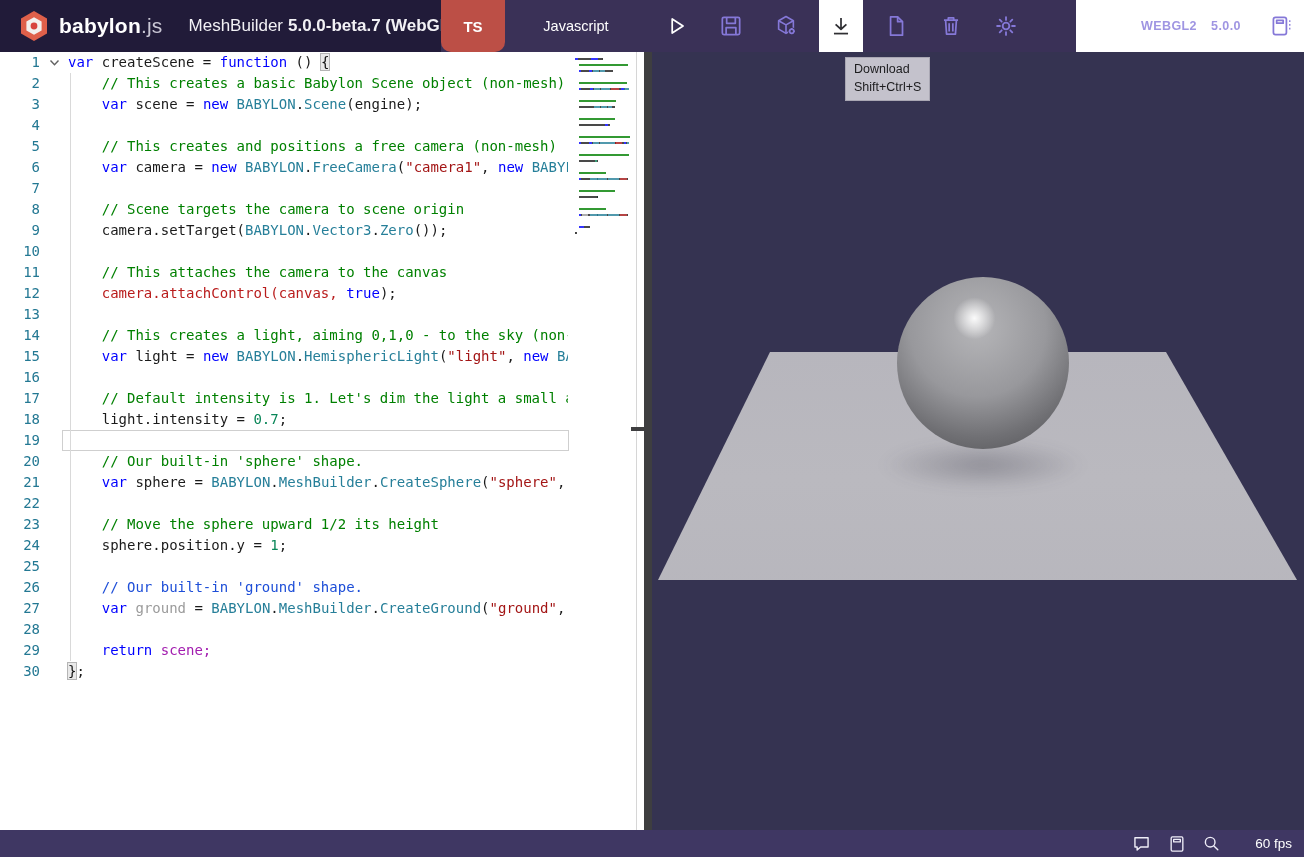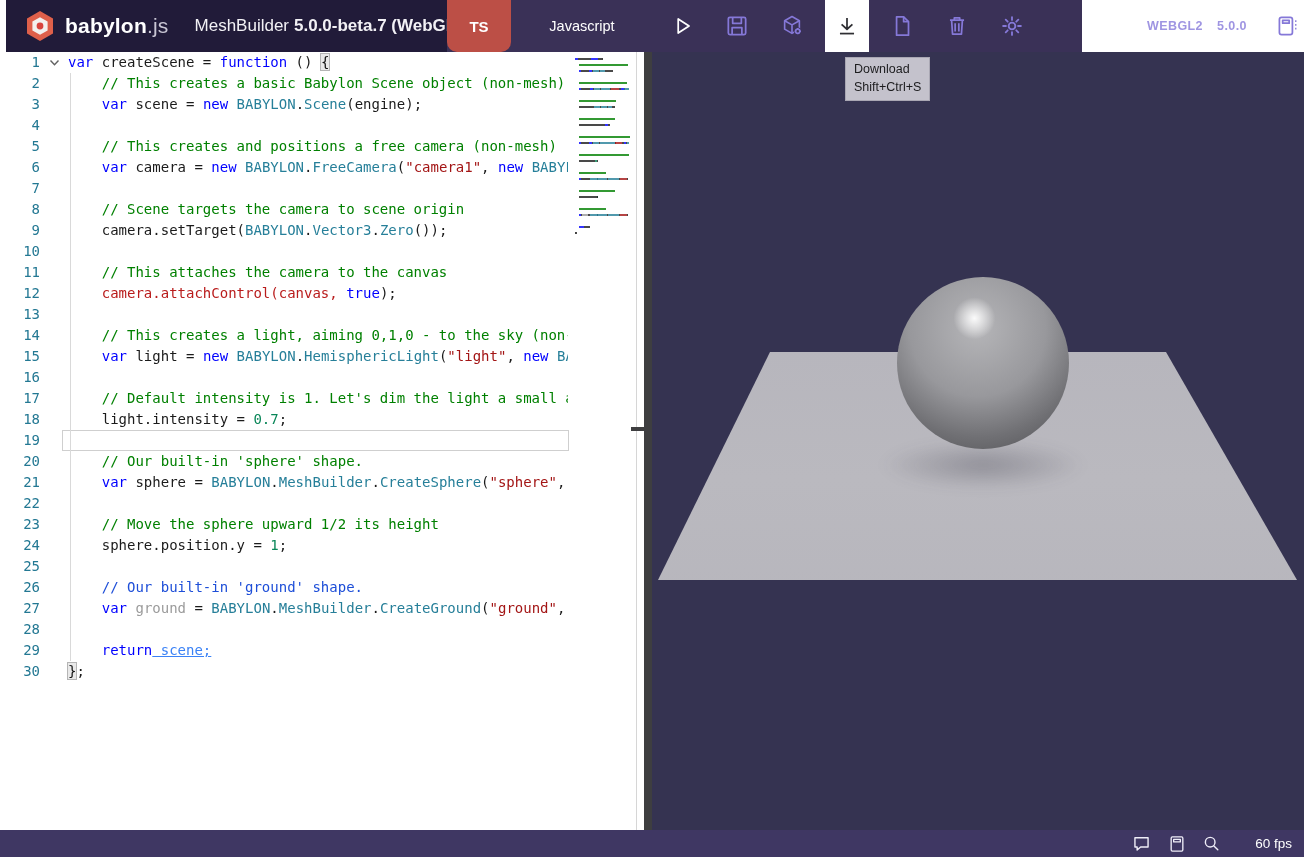--- a/index.html
+++ b/index.html
@@ -1,20 +1,20 @@
 <!DOCTYPE html>
 <html style="--header_dark: #211b39; --header_light: #3a3157; --ts_red: #bc4f46; --icon_purple: #8578d8; --label_purple: #9f95e2; --canvas_bg: #353351; --ground_gray: #b7b6bc; --footer_bg: #3f3763; --tooltip_bg: #c4c2cc; --kw: #0000ff; --ty: #267f99; --cm: #008000; --str: #a31515; --num: #098658; --muted: #9b9b9b; --linenum: #237893;"><head>
 <meta charset="utf-8">
 <style>
   html,body{margin:0;padding:0;background:#888;}
   .app{position:relative;width:1304px;height:857px;overflow:hidden;background:#ffffff;
        font-family:"Liberation Sans",sans-serif;-webkit-font-smoothing:antialiased;}
 
   
-  .hdr{position:absolute;left:6px;top:0;width:1076px;height:52px;background:var(--header_light);}
+  .hdr{position:absolute;left:0;top:0;width:1076px;height:52px;background:var(--header_light);}
   .hdr-dark{position:absolute;left:0;top:0;width:441px;height:52px;background:var(--header_dark);
             display:flex;align-items:center;}
   .logo-icn{margin-left:17px;flex:none;}
   .brand{margin-left:8px;font-size:21px;color:#ffffff;letter-spacing:.2px;}
   .brand b{font-weight:bold;}
   .brand span{color:#c9c6d4;font-weight:normal;}
   .apptitle{margin-left:26px;font-size:17px;color:#f2f1f5;white-space:nowrap;}
   .apptitle b{font-weight:bold;margin-left:5px;}
   .ts-btn{position:absolute;left:441px;top:0;width:64px;height:52px;background:var(--ts_red);
           border:none;border-radius:0 0 10px 10px;color:#fff;font-weight:bold;font-size:15px;
@@ -185,21 +185,21 @@
         <div class="cline"><span class="lnum">19</span><span class="gut"></span><span class="ctext"></span></div>
         <div class="cline"><span class="lnum">20</span><span class="gut"></span><span class="ctext"><span style="color: rgb(0, 128, 0);">    // Our built-in 'sphere' shape.</span></span></div>
         <div class="cline"><span class="lnum">21</span><span class="gut"></span><span class="ctext"><span style="color: rgb(27, 27, 27);">    </span><span style="color: rgb(0, 0, 255);">var</span><span style="color: rgb(27, 27, 27);"> sphere = </span><span style="color: rgb(38, 127, 153);">BABYLON</span><span style="color: rgb(27, 27, 27);">.</span><span style="color: rgb(38, 127, 153);">MeshBuilder</span><span style="color: rgb(27, 27, 27);">.</span><span style="color: rgb(38, 127, 153);">CreateSphere</span><span style="color: rgb(27, 27, 27);">(</span><span style="color: rgb(163, 21, 21);">"sphere"</span><span style="color: rgb(27, 27, 27);">,</span></span></div>
         <div class="cline"><span class="lnum">22</span><span class="gut"></span><span class="ctext"></span></div>
         <div class="cline"><span class="lnum">23</span><span class="gut"></span><span class="ctext"><span style="color: rgb(0, 128, 0);">    // Move the sphere upward 1/2 its height</span></span></div>
         <div class="cline"><span class="lnum">24</span><span class="gut"></span><span class="ctext"><span style="color: rgb(27, 27, 27);">    sphere.position.y = </span><span style="color: rgb(9, 134, 88);">1</span><span style="color: rgb(27, 27, 27);">;</span></span></div>
         <div class="cline"><span class="lnum">25</span><span class="gut"></span><span class="ctext"></span></div>
         <div class="cline"><span class="lnum">26</span><span class="gut"></span><span class="ctext"><span style="color: #1d4ed8;">    // Our built-in 'ground' shape.</span></span></div>
         <div class="cline"><span class="lnum">27</span><span class="gut"></span><span class="ctext"><span style="color: rgb(27, 27, 27);">    </span><span style="color: rgb(0, 0, 255);">var</span><span style="color: rgb(27, 27, 27);"> </span><span style="color: rgb(155, 155, 155);">ground</span><span style="color: rgb(27, 27, 27);"> = </span><span style="color: rgb(38, 127, 153);">BABYLON</span><span style="color: rgb(27, 27, 27);">.</span><span style="color: rgb(38, 127, 153);">MeshBuilder</span><span style="color: rgb(27, 27, 27);">.</span><span style="color: rgb(38, 127, 153);">CreateGround</span><span style="color: rgb(27, 27, 27);">(</span><span style="color: rgb(163, 21, 21);">"ground"</span><span style="color: rgb(27, 27, 27);">,</span></span></div>
         <div class="cline"><span class="lnum">28</span><span class="gut"></span><span class="ctext"></span></div>
-        <div class="cline"><span class="lnum">29</span><span class="gut"></span><span class="ctext"><span style="color: rgb(27, 27, 27);">    </span><span style="color: rgb(0, 0, 255);">return</span><span style="color: #3b82f6; text-decoration: underline;"> scene;</span></span></div>
+        <div class="cline"><span class="lnum">29</span><span class="gut"></span><span class="ctext"><span style="color: rgb(27, 27, 27);">    </span><span style="color: rgb(0, 0, 255);">return</span><span style="color: #a21caf;"> scene;</span></span></div>
         <div class="cline"><span class="lnum">30</span><span class="gut"></span><span class="ctext"><span class="brk" style="color: rgb(17, 17, 17);">}</span><span style="color: rgb(27, 27, 27);">;</span></span></div>
       </div>
     <div class="minimap" id="minimap-lines">
         <div class="mrow">
           <span style="margin-left: 0px; width: 2.7px; background: rgb(0, 0, 255);"></span>
           <span style="margin-left: 0px; width: 13.5px; background: rgb(27, 27, 27);"></span>
           <span style="margin-left: 0px; width: 7.2px; background: rgb(0, 0, 255);"></span>
           <span style="margin-left: 0px; width: 3.6px; background: rgb(27, 27, 27);"></span>
           <span style="margin-left: 0px; width: 0.9px; background: rgb(17, 17, 17);"></span>
         </div>

